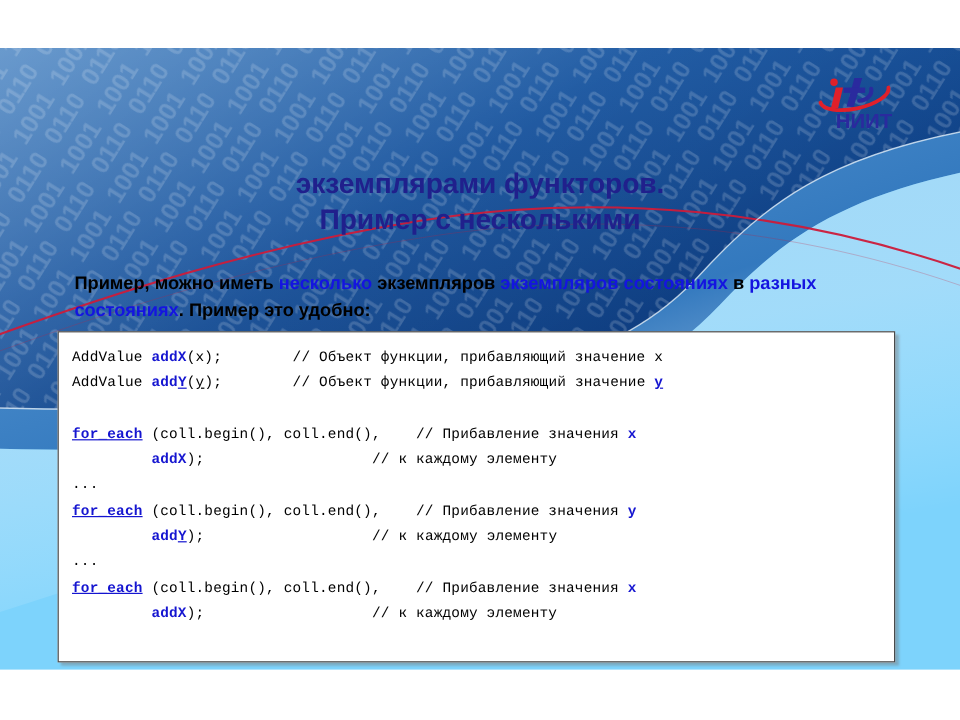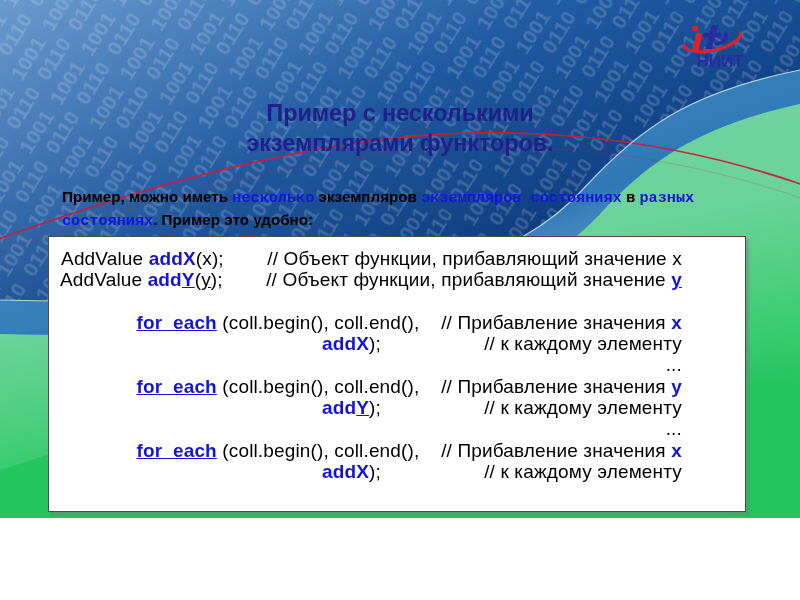--- a/index.html
+++ b/index.html
@@ -4,23 +4,24 @@
 <style>
   html, body {
     margin: 0; padding: 0;
     width: 800px; height: 600px;
     overflow: hidden;
     background: #ffffff;
   }
   #slide {
     position: relative;
     width: 800px; height: 518px;
-    background: #22c55e;
+    background: #7dd3fc;
     font-family: "Liberation Sans", sans-serif;
     overflow: hidden;
+    margin-top: 40px;
   }
 
   
   #bg-decoration {
     position: absolute; left: 0; top: 0;
     width: 800px; height: 600px;
     pointer-events: none;
   }
 
   
@@ -46,42 +47,41 @@
   
   #subtitle {
     position: absolute;
     left: 62px; top: 186px;
     width: 640px;
     font-size: 15.2px;
     font-weight: bold;
     line-height: 22px;
     color: #000000;
   }
-  #subtitle .hl { color: #1414e0; font-family: Liberation Mono, monospace; }
+  #subtitle .hl { color: #1414e0; }
 
   
   #code-box {
     position: absolute;
     left: 48px; top: 236px;
     width: 698px; height: 276px;
     background: #ffffff;
     border: 1px solid #4a4a4a;
     box-shadow: 3px 3px 2px rgba(120,120,120,0.45);
     box-sizing: border-box;
   }
   #code-listing {
     position: absolute;
     left: 11px; top: 11px;
-    font-family: Liberation Sans, sans-serif;
-    font-size: 19px;
+    font-family: Liberation Mono, monospace;
+    font-size: 12px;
     line-height: 21.3px;
     white-space: pre;
     color: #000000;
     letter-spacing: 0.15px;
-    text-align: right;
   }
   .code-line { height: 21.3px; white-space: pre; }
   .tk-kw   { color: #1515d0; font-weight: bold; text-decoration: underline; }
   .tk-id   { color: #1515d0; font-weight: bold; }
   .tk-idu  { color: #1515d0; font-weight: bold; }
   .tk-idu .u { text-decoration: underline; }
   .tk-pl   { color: #000000; }
   .tk-plu  { color: #000000; text-decoration: underline; }
   .tk-cm   { color: #000000; }
   .tk-cmv  { color: #1515d0; font-weight: bold; }
@@ -187,22 +187,22 @@
     <g>
       <path d="M40,3 L46.5,3 L39.5,27 L33.5,27 Z" fill="#2a2a9e"></path>
       <rect x="31" y="11" width="18" height="4.4" fill="#2a2a9e"></rect>
       <path d="M44,22 C50,22 55,17 54,12" fill="none" stroke="#2a2a9e" stroke-width="3.4" stroke-linecap="round"></path>
     </g>
 
     <text x="48" y="45" text-anchor="middle" font-family="'Liberation Sans',sans-serif" font-size="17" font-weight="bold" fill="#2a2a9e">НИИТ</text>
   </svg>
 
   <div id="slide-title">
+    <div>экземплярами функторов.</div>
     <div>Пример с несколькими</div>
-    <div>экземплярами функторов.</div>
   </div>
 
   <div id="subtitle"><span>Пример, можно иметь </span><span class="hl">несколько</span><span> экземпляров </span><span class="hl">экземпляров состояниях</span><span> в </span><span class="hl">разных состояниях</span><span>. Пример  это  удобно:</span></div>
 
   <div id="code-box">
     <div id="code-listing"><div class="code-line"><span class="tk-pl">AddValue </span><span class="tk-id">addX</span><span class="tk-pl">(x);        </span><span class="tk-cm">// Объект функции, прибавляющий значение x</span></div><div class="code-line"><span class="tk-pl">AddValue </span><span class="tk-id">add</span><span class="tk-idu"><span class="u" style="text-decoration: underline;">Y</span></span><span class="tk-pl">(</span><span class="tk-plu">y</span><span class="tk-pl">);        </span><span class="tk-cm">// Объект функции, прибавляющий значение </span><span class="tk-cmv"><span class="u" style="text-decoration: underline;">y</span></span></div><div class="code-line">&nbsp;</div><div class="code-line"><span class="tk-kw">for_each</span><span class="tk-pl"> (coll.begin(), coll.end(),    </span><span class="tk-cm">// Прибавление значения </span><span class="tk-cmv">x</span></div><div class="code-line"><span class="tk-pl">         </span><span class="tk-id">addX</span><span class="tk-pl">);                   </span><span class="tk-cm">// к каждому элементу</span></div><div class="code-line"><span class="tk-pl">...</span></div><div class="code-line"><span class="tk-kw">for_each</span><span class="tk-pl"> (coll.begin(), coll.end(),    </span><span class="tk-cm">// Прибавление значения </span><span class="tk-cmv">y</span></div><div class="code-line"><span class="tk-pl">         </span><span class="tk-id">add</span><span class="tk-idu"><span class="u" style="text-decoration: underline;">Y</span></span><span class="tk-pl">);                   </span><span class="tk-cm">// к каждому элементу</span></div><div class="code-line"><span class="tk-pl">...</span></div><div class="code-line"><span class="tk-kw">for_each</span><span class="tk-pl"> (coll.begin(), coll.end(),    </span><span class="tk-cm">// Прибавление значения </span><span class="tk-cmv">x</span></div><div class="code-line"><span class="tk-pl">         </span><span class="tk-id">addX</span><span class="tk-pl">);                   </span><span class="tk-cm">// к каждому элементу</span></div></div>
   </div>
 
 </div>
 

